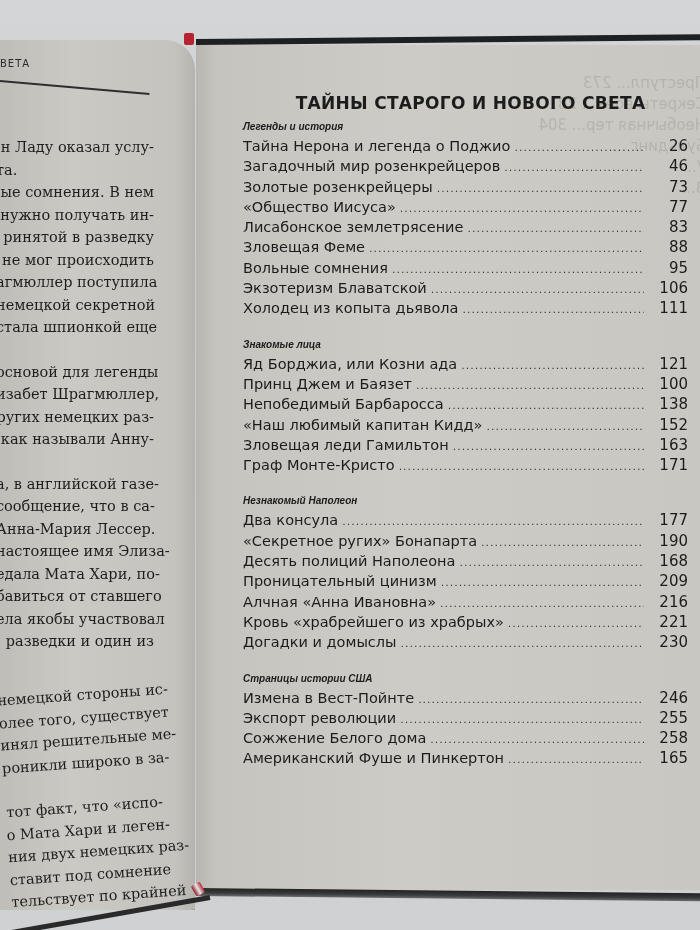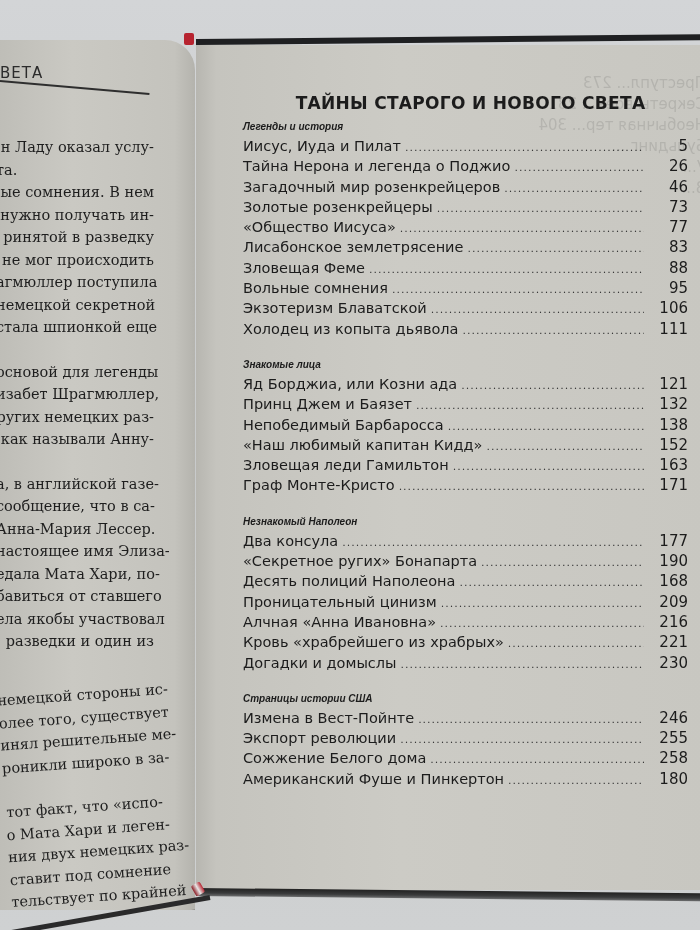--- a/index.html
+++ b/index.html
@@ -33,22 +33,22 @@
   .headband-bottom { left: 193px; top: 883px; transform: rotate(-30deg); background: linear-gradient(90deg,#8c1c25,#e6e6e6,#b7232f); }
 
   
   .page-left {
     position: absolute; left: -10px; top: 40px; width: 205px; height: 870px;
     background: linear-gradient(90deg,#bdbcb6 0%,#cac9c3 40%,#c4c3bd 90%,#b4b3ad 100%);
     border-radius: 0 30px 0 0;
     overflow: hidden;
   }
   .left-running-head {
-    position: absolute; left: 10px; top: 24px;
-    font-size: 15px; letter-spacing: 1px; color: #2b2b2b;
+    position: absolute; left: 10px; top: 18px;
+    font-size: 10px; letter-spacing: 1px; color: #2b2b2b;
   }
   .left-rule {
     position: absolute; left: 10px; top: 40px; width: 150px; height: 2px;
     background: #2e2e2e; transform: rotate(5deg); transform-origin: left center;
   }
   .left-text {
     position: absolute; left: 6px; top: 96px; width: 210px;
     font-size: 14.5px; line-height: 22.5px; color: #1e1e1e;
     font-family: "DejaVu Serif", serif;
   }
@@ -161,25 +161,20 @@
     <div>Бульдинг ...</div>
     <div>У...</div>
     <div>В...</div>
   </div>
 
   <div class="toc">
     <div class="toc-title">ТАЙНЫ СТАРОГО И НОВОГО СВЕТА</div>
 
     <div class="sec-title">Легенды и история</div>
     <div class="row">
-        <span class="t">Иисус, Иуда и Пилат</span>
-        <span class="dots"></span>
-        <span class="p">5</span>
-      </div>
-    <div class="row">
         <span class="t">Тайна Нерона и легенда о Поджио</span>
         <span class="dots"></span>
         <span class="p">26</span>
       </div>
     <div class="row">
         <span class="t">Загадочный мир розенкрейцеров</span>
         <span class="dots"></span>
         <span class="p">46</span>
       </div>
     <div class="row">
@@ -222,21 +217,21 @@
 
     <div class="sec-title">Знакомые лица</div>
     <div class="row">
         <span class="t">Яд Борджиа, или Козни ада</span>
         <span class="dots"></span>
         <span class="p">121</span>
       </div>
     <div class="row">
         <span class="t">Принц Джем и Баязет</span>
         <span class="dots"></span>
-        <span class="p">132</span>
+        <span class="p">100</span>
       </div>
     <div class="row">
         <span class="t">Непобедимый Барбаросса</span>
         <span class="dots"></span>
         <span class="p">138</span>
       </div>
     <div class="row">
         <span class="t">«Наш любимый капитан Кидд»</span>
         <span class="dots"></span>
         <span class="p">152</span>
@@ -305,20 +300,20 @@
         <span class="p">255</span>
       </div>
     <div class="row">
         <span class="t">Сожжение Белого дома</span>
         <span class="dots"></span>
         <span class="p">258</span>
       </div>
     <div class="row">
         <span class="t">Американский Фуше и Пинкертон</span>
         <span class="dots"></span>
-        <span class="p">180</span>
+        <span class="p">165</span>
       </div>
   </div>
 </div>
 
 <div class="cover-bottom"></div>
 <div class="cover-bottom-left"></div>
 <div class="headband-bottom"></div>
 
 </body></html>

